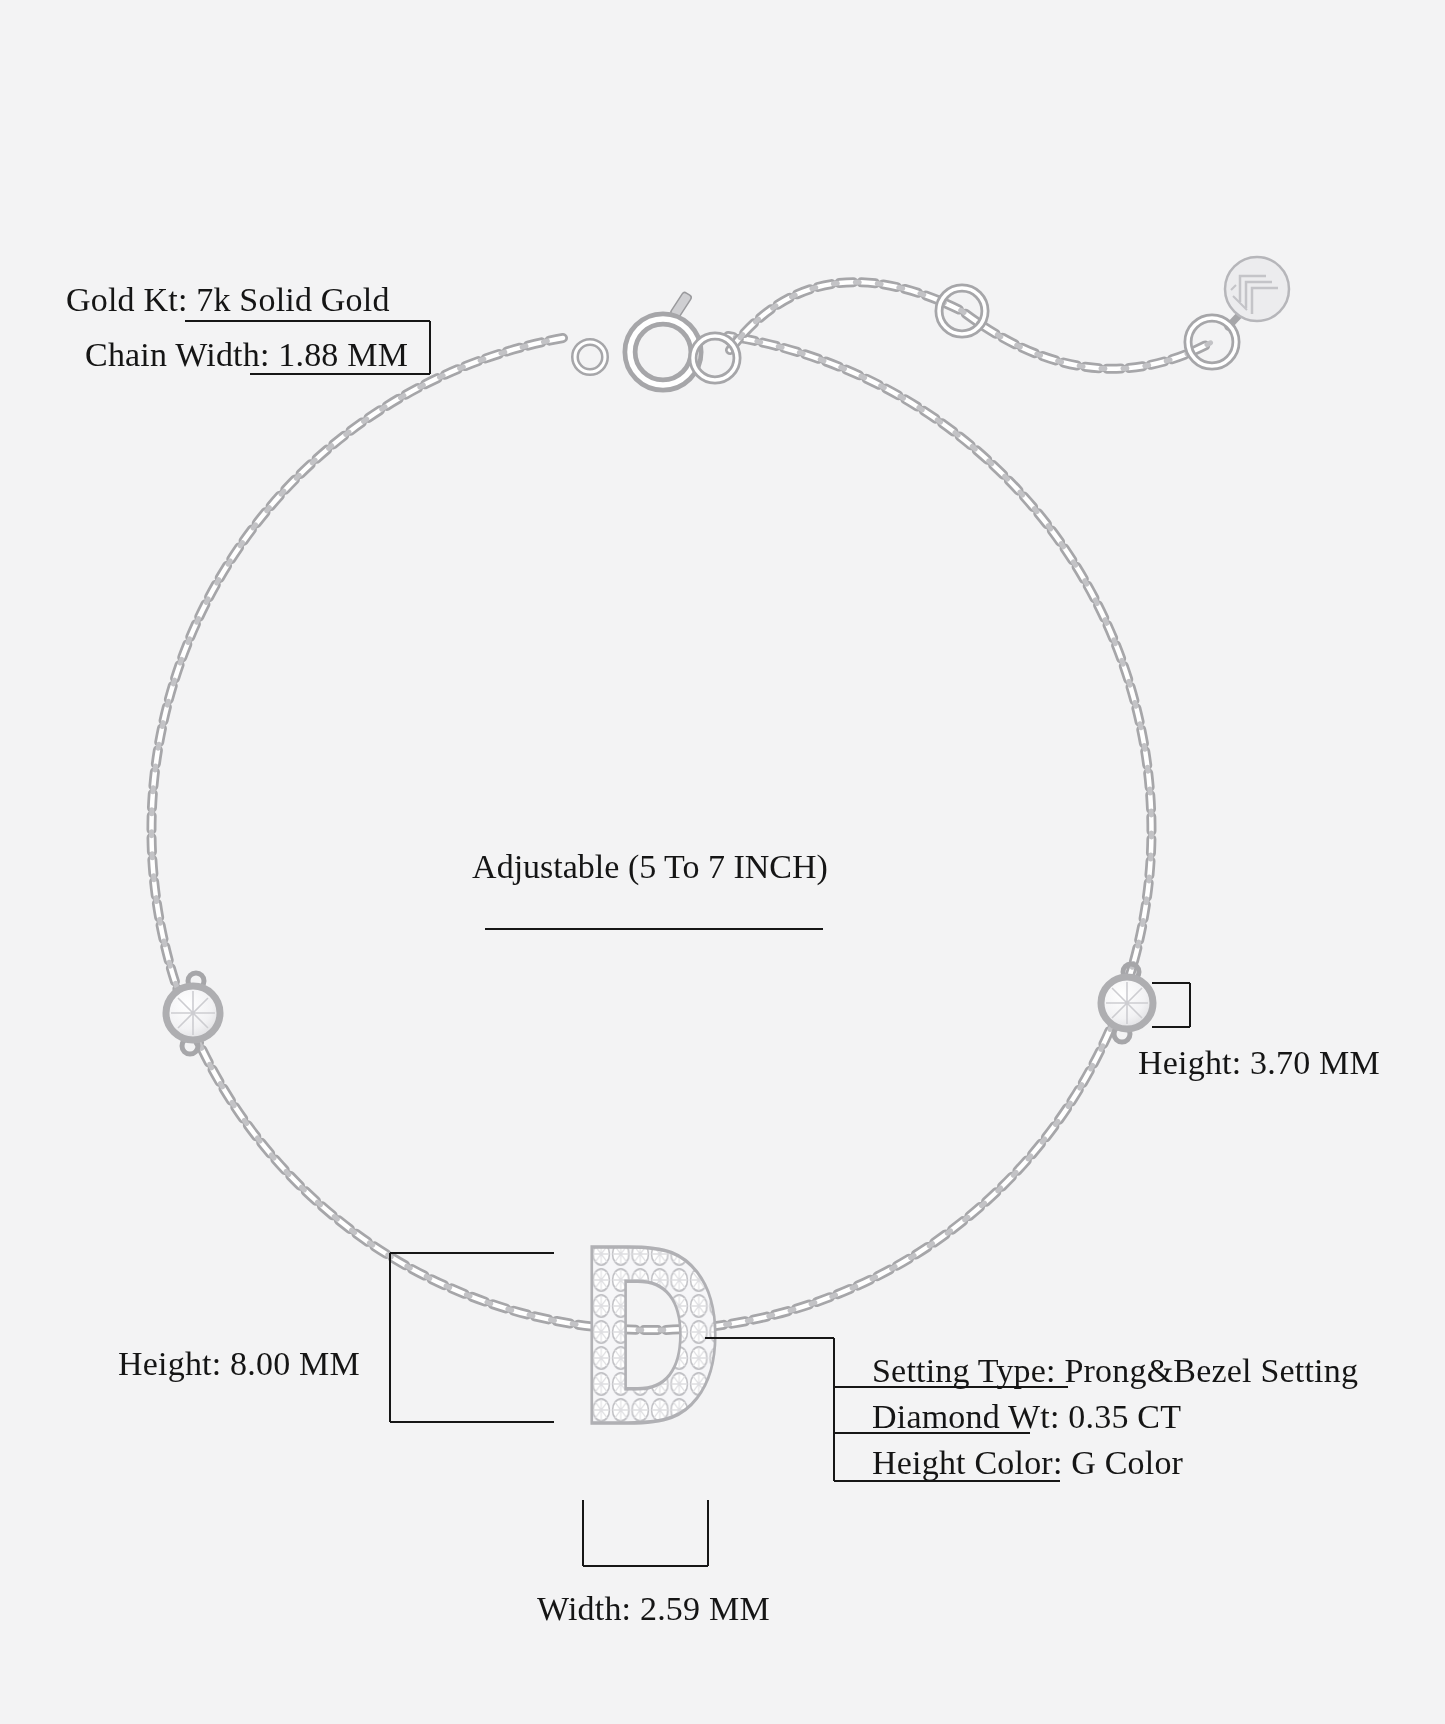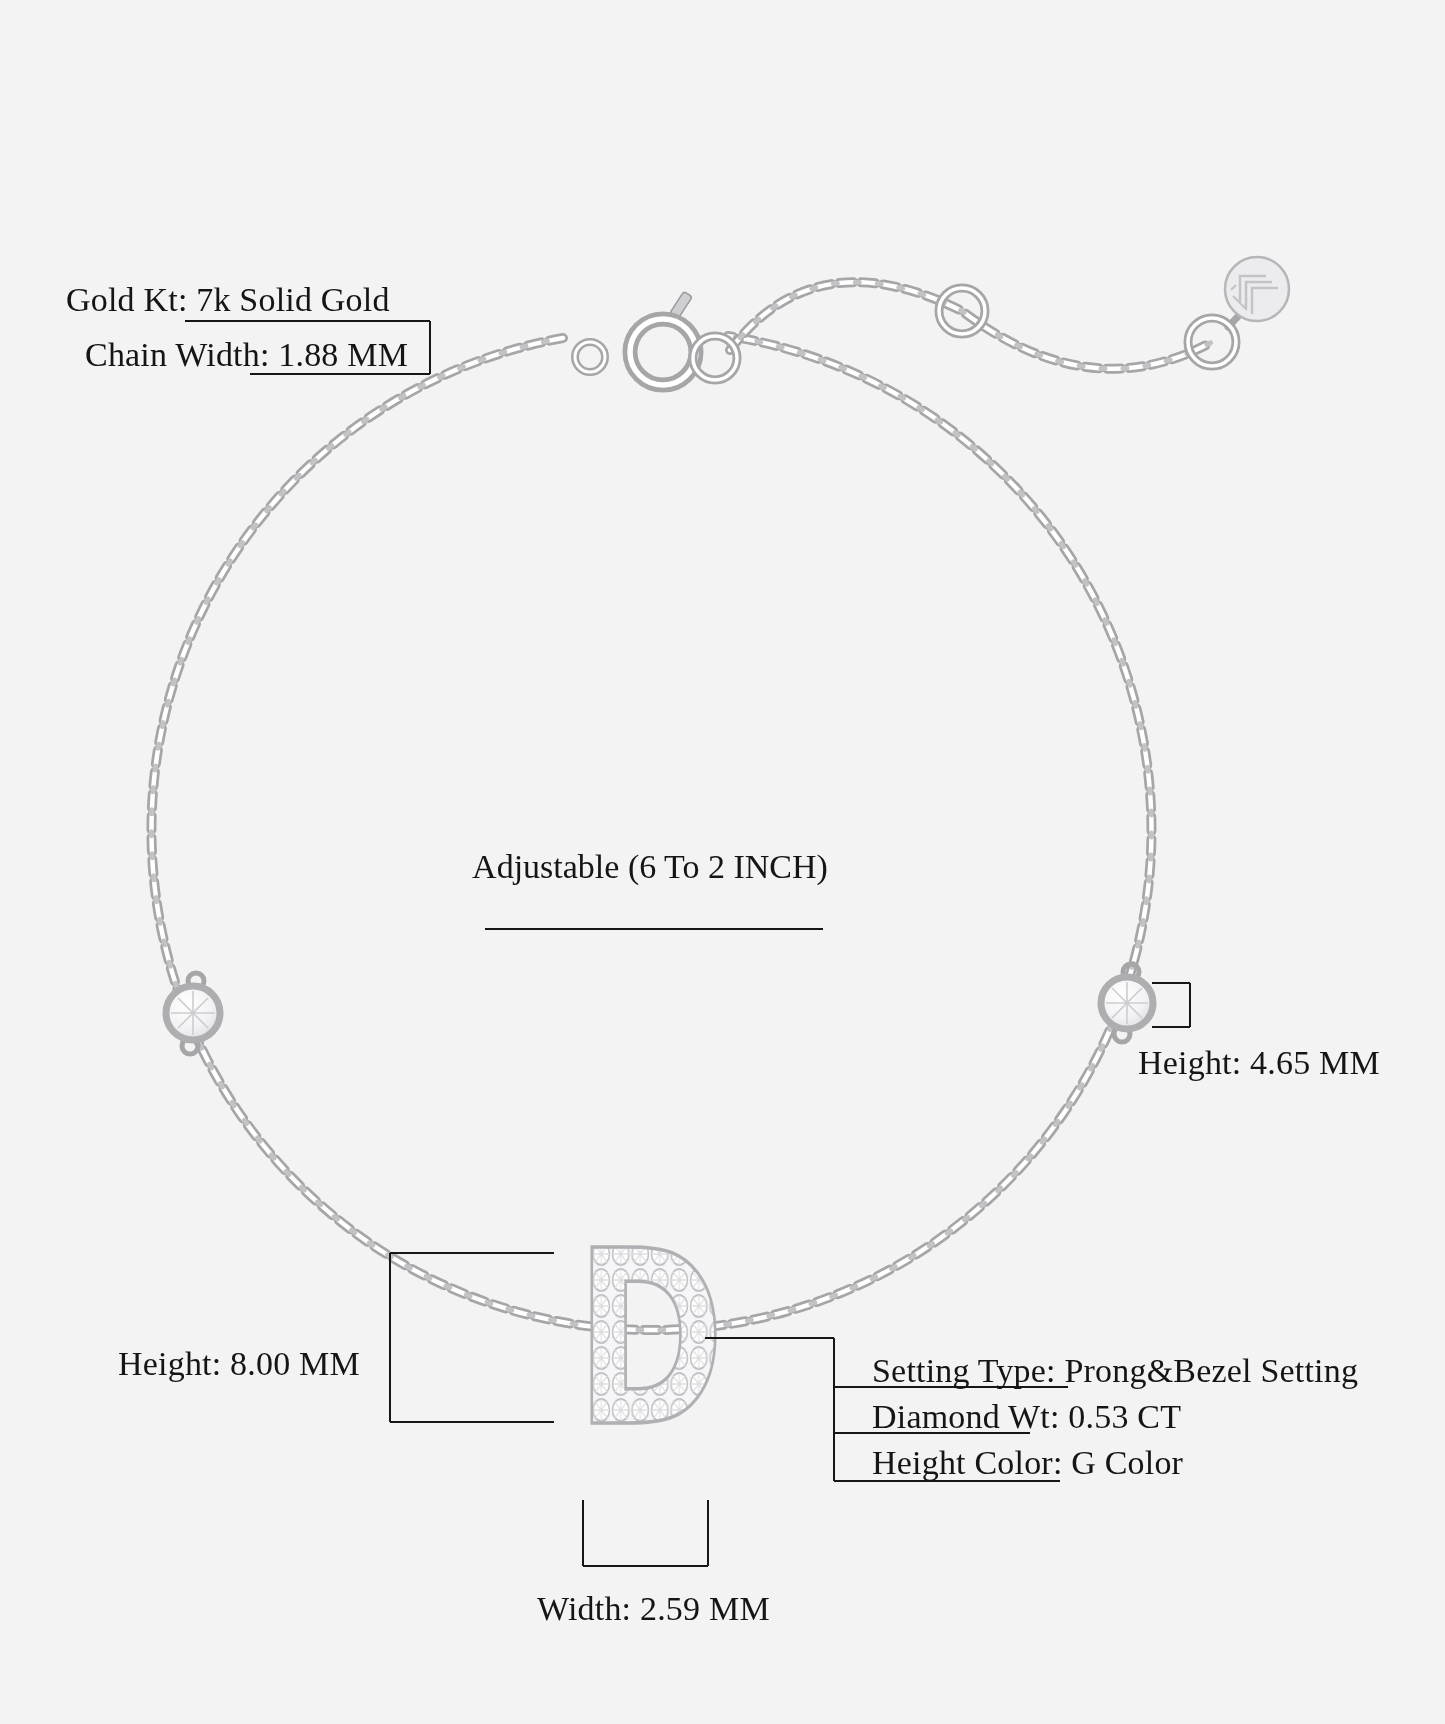--- a/index.html
+++ b/index.html
@@ -134,28 +134,28 @@
       <line class="mline" x1="583" y1="1566" x2="708" y2="1566"></line>
       <line class="mline" x1="708" y1="1566" x2="708" y2="1500"></line>
     </g>
   </svg>
 
   <div class="ann" style="left:66px;top:281px;">Gold Kt: 7k Solid Gold</div>
 
   <div class="ann" style="left:85px;top:336px;">Chain Width: 1.88 MM</div>
 
   <div class="ann-center">
-    <div>Adjustable (6 To 2 INCH)</div>
+    <div>Adjustable (5 To 7 INCH)</div>
   </div>
 
-  <div class="ann" style="left:1138px;top:1044px;">Height: 4.65 MM</div>
+  <div class="ann" style="left:1138px;top:1044px;">Height: 3.70 MM</div>
 
   <div class="ann" style="left:118px;top:1323px;margin-top:22px;">Height: 8.00 MM</div>
 
   <div class="ann" style="left:872px;top:1352px;">Setting Type: Prong&amp;Bezel Setting</div>
 
-  <div class="ann" style="left:872px;top:1398px;">Diamond Wt: 0.53 CT</div>
+  <div class="ann" style="left:872px;top:1398px;">Diamond Wt: 0.35 CT</div>
 
   <div class="ann" style="left:872px;top:1444px;">Height Color: G Color</div>
 
   <div class="ann" style="left:537px;top:1590px;">Width: 2.59 MM</div>
 
 </div>
 
 </body></html>

